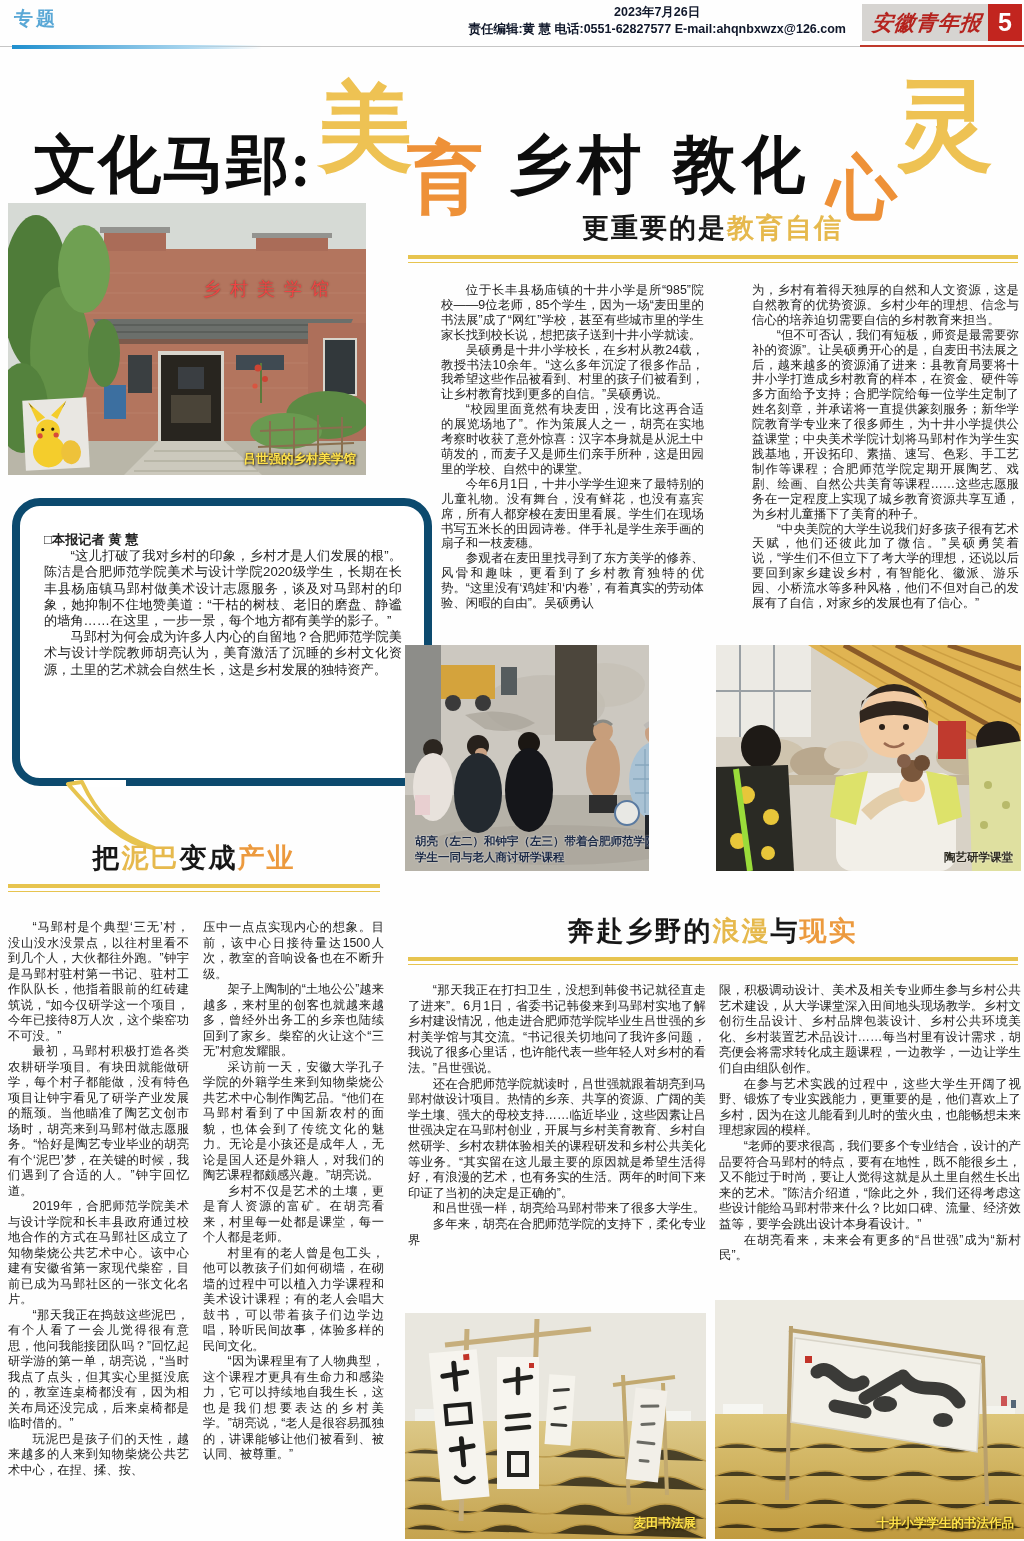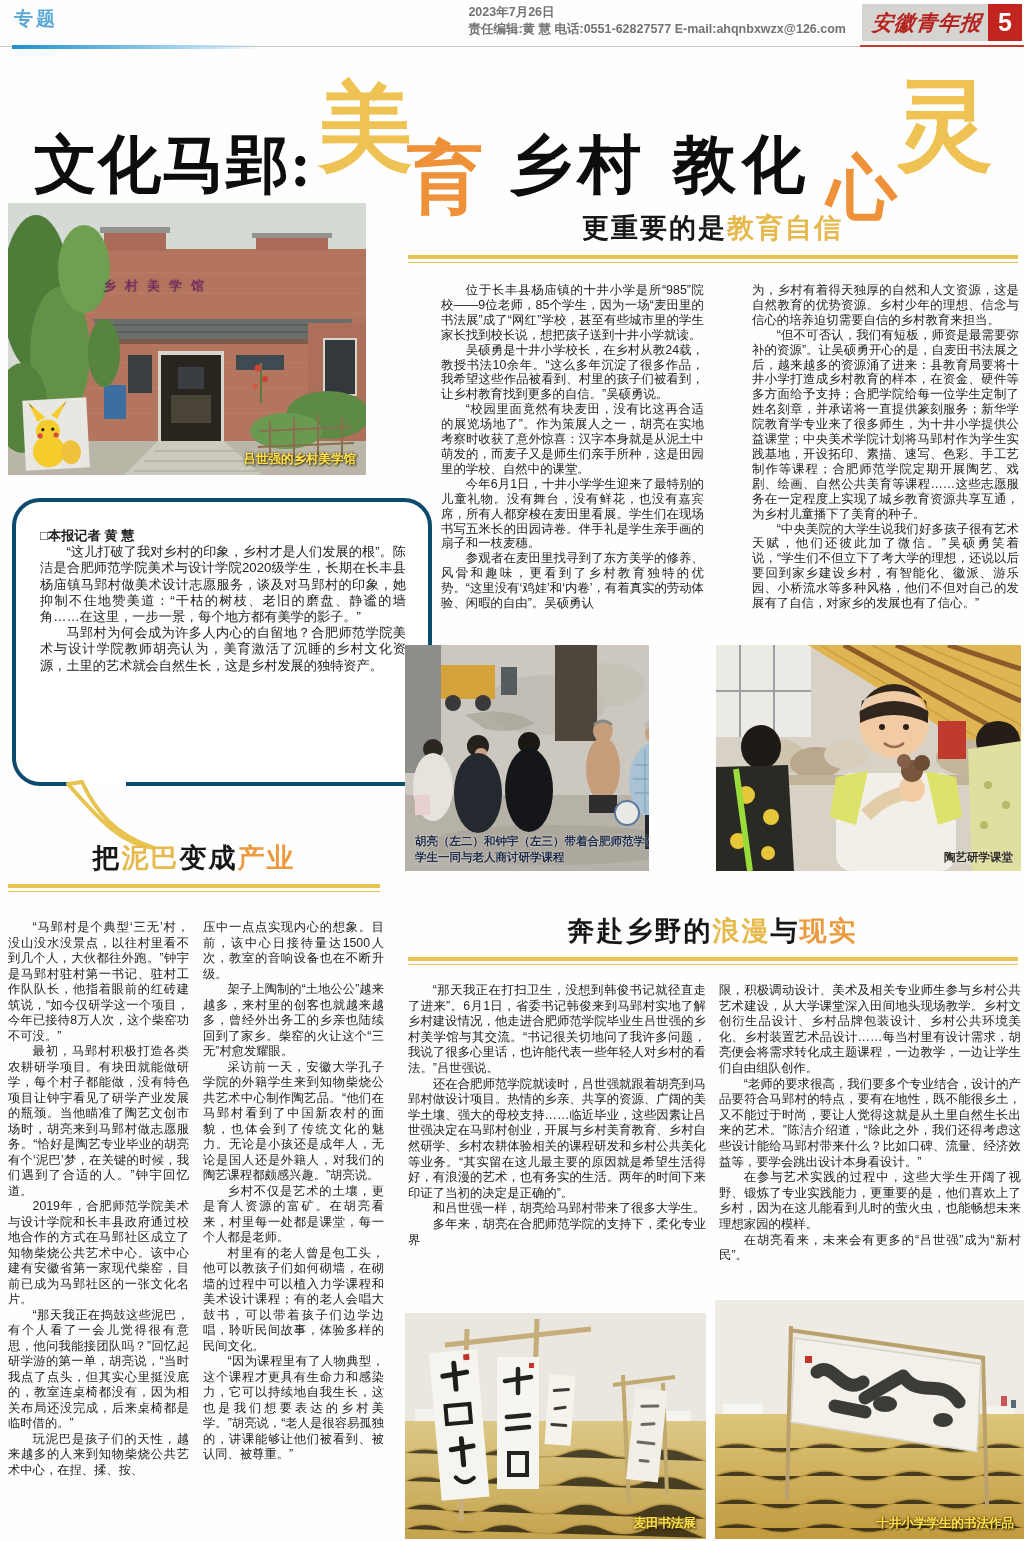--- a/index.html
+++ b/index.html
@@ -1,20 +1,20 @@
 <!DOCTYPE html>
 <html><head>
 <meta charset="utf-8">
 <style>
   html,body{margin:0;padding:0;background:#fff;}
   .page{position:relative;width:1024px;height:1541px;background:#fefefe;overflow:hidden;
         font-family:"Liberation Sans",sans-serif;color:#2a2a2a;}
   
   .hdr-section{position:absolute;left:14px;top:6px;font-size:19px;font-weight:bold;color:#5aa8d6;letter-spacing:3px;}
-  .hdr-meta{position:absolute;right:178px;top:4px;text-align:left;font-weight:bold;color:#737373;}
+  .hdr-meta{position:absolute;right:178px;top:4px;text-align:center;font-weight:bold;color:#0f172a;}
   .hdr-date{font-size:12.5px;line-height:17px;}
   .hdr-editor{font-size:12.5px;line-height:17px;}
   .hdr-logo{position:absolute;right:2px;top:4px;width:160px;height:37px;background:#d6d4d1;}
   .logo-name{position:absolute;left:6px;top:3px;width:118px;height:31px;display:flex;align-items:center;justify-content:center;
              font-family:"Liberation Serif",serif;font-style:italic;font-weight:bold;font-size:21px;color:#b5221d;
              transform:skewX(-6deg);letter-spacing:1px;white-space:nowrap;}
   .logo-page{position:absolute;right:0;top:0;width:34px;height:37px;background:#c2251f;color:#fff;
              display:flex;align-items:center;justify-content:center;font-size:25px;font-weight:bold;}
   .hdr-rule{position:absolute;left:0;top:45px;width:1024px;height:5px;}
   .rule-gray{position:absolute;left:0;top:1px;width:1024px;height:1px;background:#c6c6c6;}
@@ -30,24 +30,24 @@
   .mt-black2{font-size:63px;color:#0d0d0d;top:24px;margin-left:26px;letter-spacing:6px;}
   .mt-orange-low{font-size:70px;color:#ee9138;top:50px;margin-left:16px;}
   .mt-gold-big2{font-size:98px;color:#eec253;top:-4px;margin-left:-2px;}
   
   .photo{position:absolute;overflow:hidden;}
   .photo svg{display:block;}
   .cap-yellow{position:absolute;right:10px;bottom:7px;color:#ffe24a;font-weight:bold;font-size:12.5px;
               text-shadow:0 0 3px rgba(70,50,0,.95),1px 1px 2px rgba(0,0,0,.7);}
   .cap-dark{position:absolute;color:#1c2a46;font-weight:bold;font-size:11.5px;line-height:16px;
             text-shadow:0 0 2px rgba(255,255,255,.8);}
-  .museum-sign{position:absolute;left:95px;top:74px;width:235px;text-align:left;color:#701a75;
-               font-size:13px;letter-spacing:9px;text-shadow:0 0 2px rgba(60,30,20,.6);}
-  
-  .bubble{position:absolute;left:12px;top:498px;width:420px;height:288px;border:4px solid #0c4a6e;
+  .museum-sign{position:absolute;left:95px;top:74px;width:235px;text-align:right;color:#ef4444;
+               font-size:18px;letter-spacing:9px;text-shadow:0 0 2px rgba(60,30,20,.6);}
+  
+  .bubble{position:absolute;left:12px;top:498px;width:420px;height:288px;border:8px solid #0c4a6e;
           border-radius:28px;background:#fff;box-sizing:border-box;padding:26px 22px 0 24px;}
   .bubble-byline{font-size:15.5px;font-weight:bold;color:#111;margin:0 0 13px 0;}
   .bubble p{margin:0;font-size:13.2px;line-height:16.2px;text-align:justify;text-indent:2em;color:#222;}
   .bubble-tail{position:absolute;left:60px;top:780px;}
   
   .sec-head{position:absolute;text-align:center;font-size:27px;font-weight:800;letter-spacing:2px;color:#171717;}
   .sec-head .gold{color:#e6b94d;}
   .sec-head .orange{color:#ec9a3e;}
   .dbl-rule{position:absolute;height:8px;border-top:4px solid #e7c44f;border-bottom:1px solid #e7c44f;box-sizing:border-box;}
   
@@ -317,22 +317,22 @@
   <div class="dbl-rule" style="left:408px;top:957px;width:610px;"></div>
 
   <div class="col col-s3" style="left:408px;top:983px;width:298px;height:322px;">
     <p>“那天我正在打扫卫生，没想到韩俊书记就径直走了进来”。6月1日，省委书记韩俊来到马郢村实地了解乡村建设情况，他走进合肥师范学院毕业生吕世强的乡村美学馆与其交流。“书记很关切地问了我许多问题，我说了很多心里话，也许能代表一些年轻人对乡村的看法。”吕世强说。</p>
     <p>还在合肥师范学院就读时，吕世强就跟着胡亮到马郢村做设计项目。热情的乡亲、共享的资源、广阔的美学土壤、强大的母校支持……临近毕业，这些因素让吕世强决定在马郢村创业，开展与乡村美育教育、乡村自然研学、乡村农耕体验相关的课程研发和乡村公共美化等业务。“其实留在这儿最主要的原因就是希望生活得好，有浪漫的艺术，也有务实的生活。两年的时间下来印证了当初的决定是正确的”。</p>
     <p>和吕世强一样，胡亮给马郢村带来了很多大学生。</p>
     <p>多年来，胡亮在合肥师范学院的支持下，柔化专业界</p>
   </div>
   <div class="col col-s3" style="left:719px;top:983px;width:302px;height:310px;">
     <p class="cont">限，积极调动设计、美术及相关专业师生参与乡村公共艺术建设，从大学课堂深入田间地头现场教学。乡村文创衍生品设计、乡村品牌包装设计、乡村公共环境美化、乡村装置艺术品设计……每当村里有设计需求，胡亮便会将需求转化成主题课程，一边教学，一边让学生们自由组队创作。</p>
+    <p>在参与艺术实践的过程中，这些大学生开阔了视野、锻炼了专业实践能力，更重要的是，他们喜欢上了乡村，因为在这儿能看到儿时的萤火虫，也能畅想未来理想家园的模样。</p>
     <p>“老师的要求很高，我们要多个专业结合，设计的产品要符合马郢村的特点，要有在地性，既不能很乡土，又不能过于时尚，要让人觉得这就是从土里自然生长出来的艺术。”陈洁介绍道，“除此之外，我们还得考虑这些设计能给马郢村带来什么？比如口碑、流量、经济效益等，要学会跳出设计本身看设计。”</p>
-    <p>在参与艺术实践的过程中，这些大学生开阔了视野、锻炼了专业实践能力，更重要的是，他们喜欢上了乡村，因为在这儿能看到儿时的萤火虫，也能畅想未来理想家园的模样。</p>
     <p>在胡亮看来，未来会有更多的“吕世强”成为“新村民”。</p>
   </div>
 
   <div class="photo" style="left:405px;top:1313px;width:301px;height:226px;">
     <svg width="301" height="226" viewBox="0 0 301 226">
       <defs>
         <linearGradient id="wheat1" x1="0" y1="0" x2="0" y2="1">
           <stop offset="0" stop-color="#dcc887"></stop>
             <stop offset="1" stop-color="#c5a34e"></stop>
         </linearGradient>

